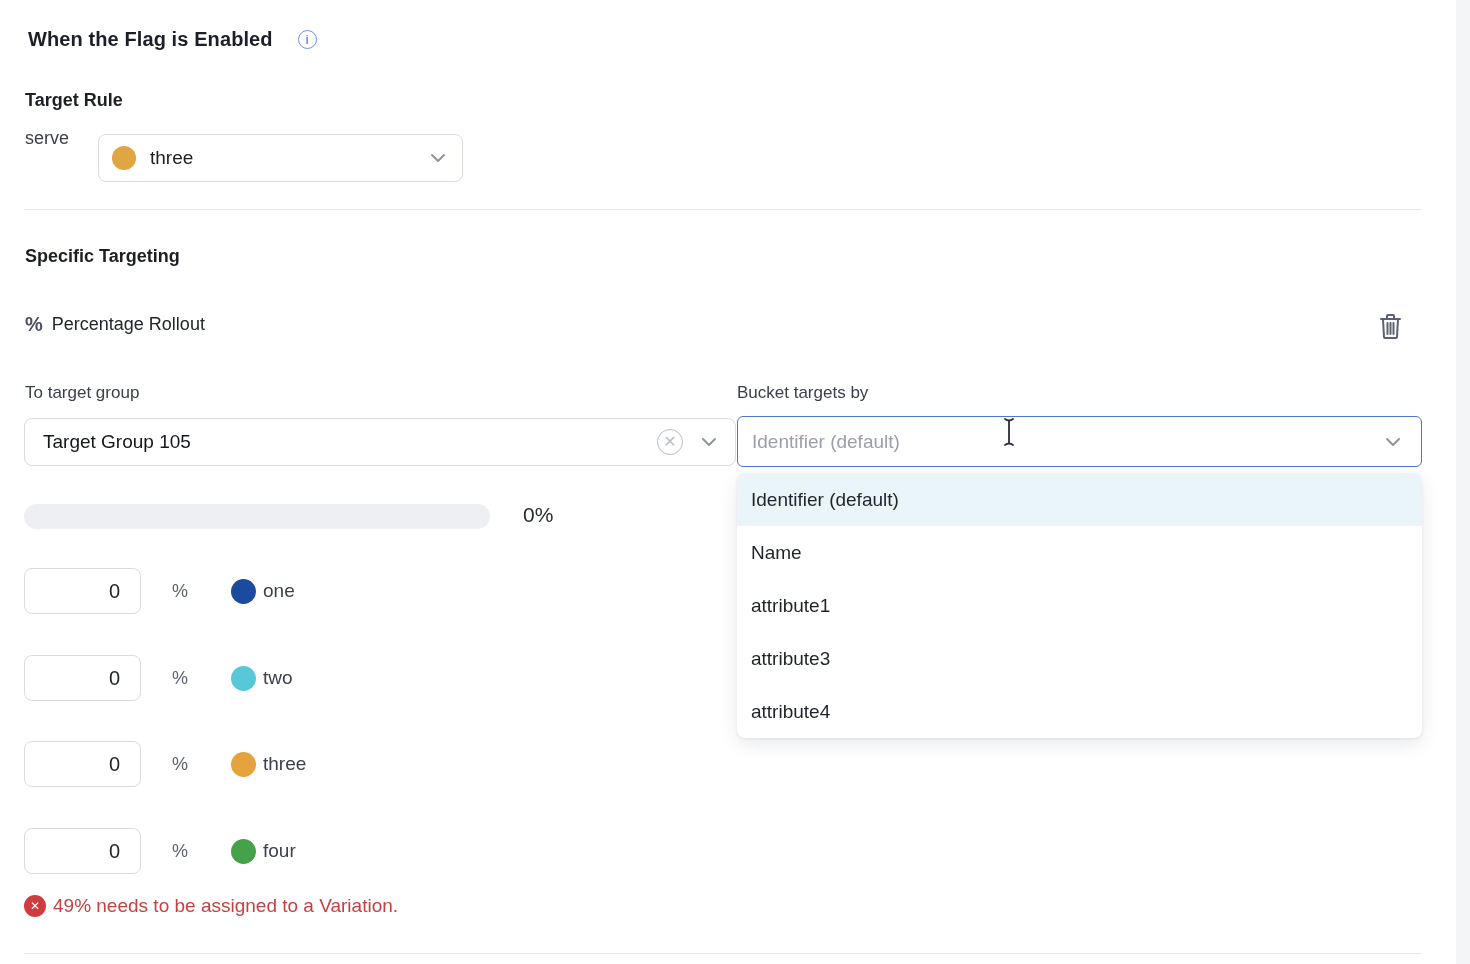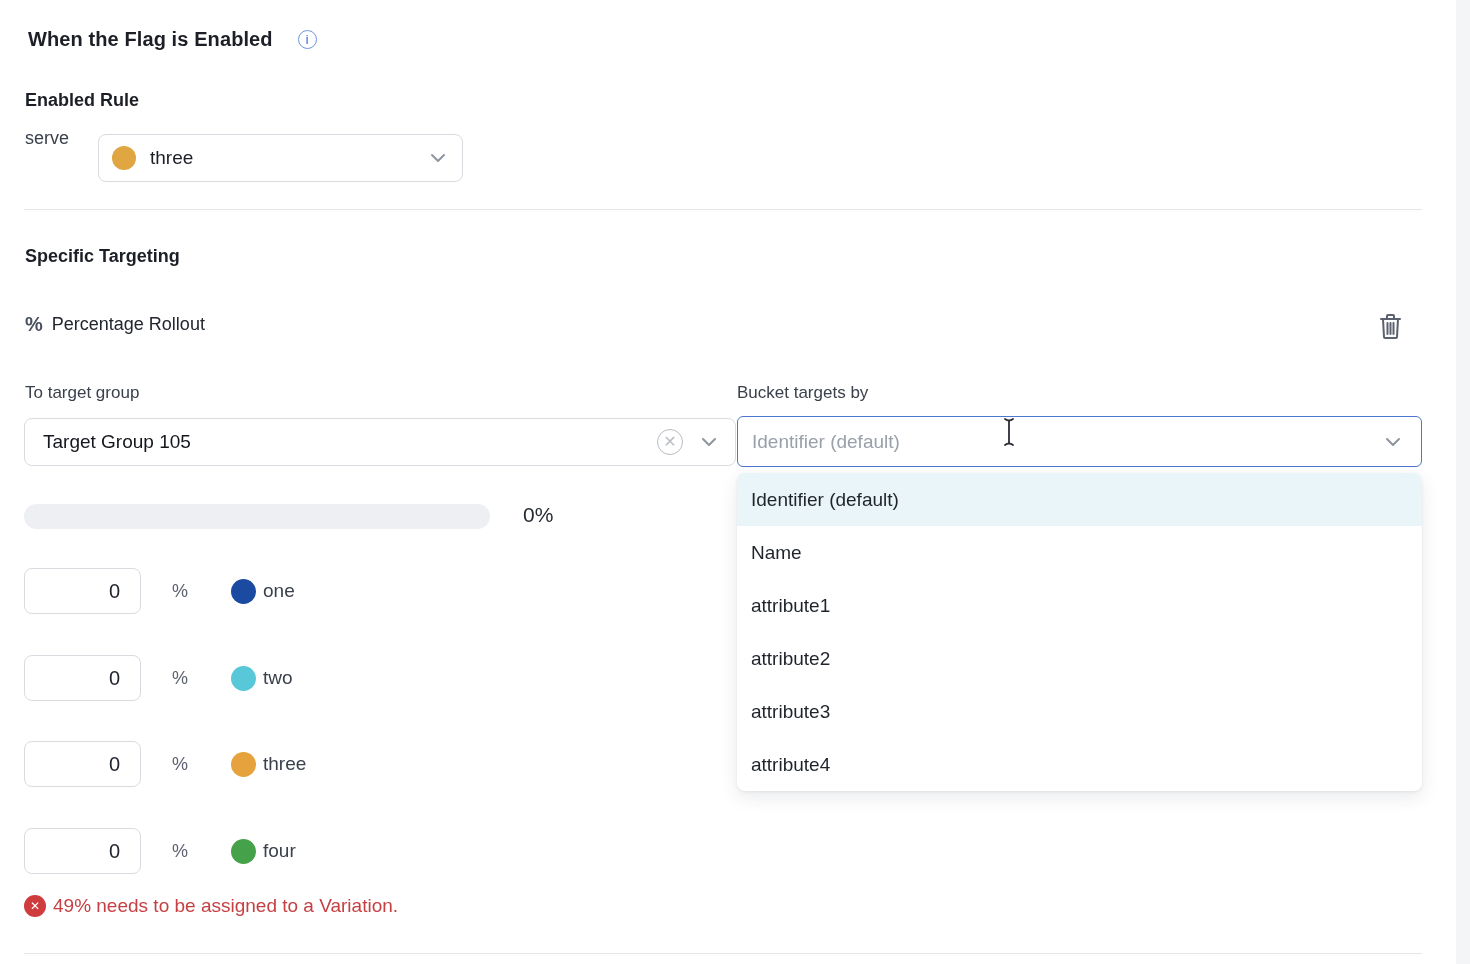--- a/index.html
+++ b/index.html
@@ -150,21 +150,21 @@
 
 <div class="screen">
 
   <div class="right-strip"></div>
 
   <div class="page-title-row">
     <span class="page-title">When the Flag is Enabled</span>
     <span class="info-icon">i</span>
   </div>
 
-  <div class="default-rule-heading">Enabled Rule</div>
+  <div class="default-rule-heading">Target Rule</div>
   <div class="serve-label">serve</div>
   <div class="serve-dropdown">
     <span class="dot" style="background: rgb(223, 166, 66);"></span>
     <span class="serve-value">three</span>
     <svg class="chevron" viewBox="0 0 16 10">
         <polyline points="2,2 8,8 14,2"></polyline>
       </svg>
   </div>
 
   <div class="divider divider-top"></div>
@@ -206,21 +206,20 @@
   <svg class="text-cursor" viewBox="0 0 14 30">
     <path d="M3 2 Q7 5 11 2"></path>
     <path d="M7 4 V26"></path>
     <path d="M3 28 Q7 25 11 28"></path>
   </svg>
 
   <div class="bucket-menu">
     <div class="bucket-option highlighted">Identifier (default)</div>
     <div class="bucket-option">Name</div>
     <div class="bucket-option">attribute1</div>
-    <div class="bucket-option">attribute2</div>
     <div class="bucket-option">attribute3</div>
     <div class="bucket-option">attribute4</div>
   </div>
 
   <div class="progress-track">
     <div class="progress-fill"></div>
   </div>
   <div class="total-percent">0%</div>
 
   <div class="var-row row-one">

